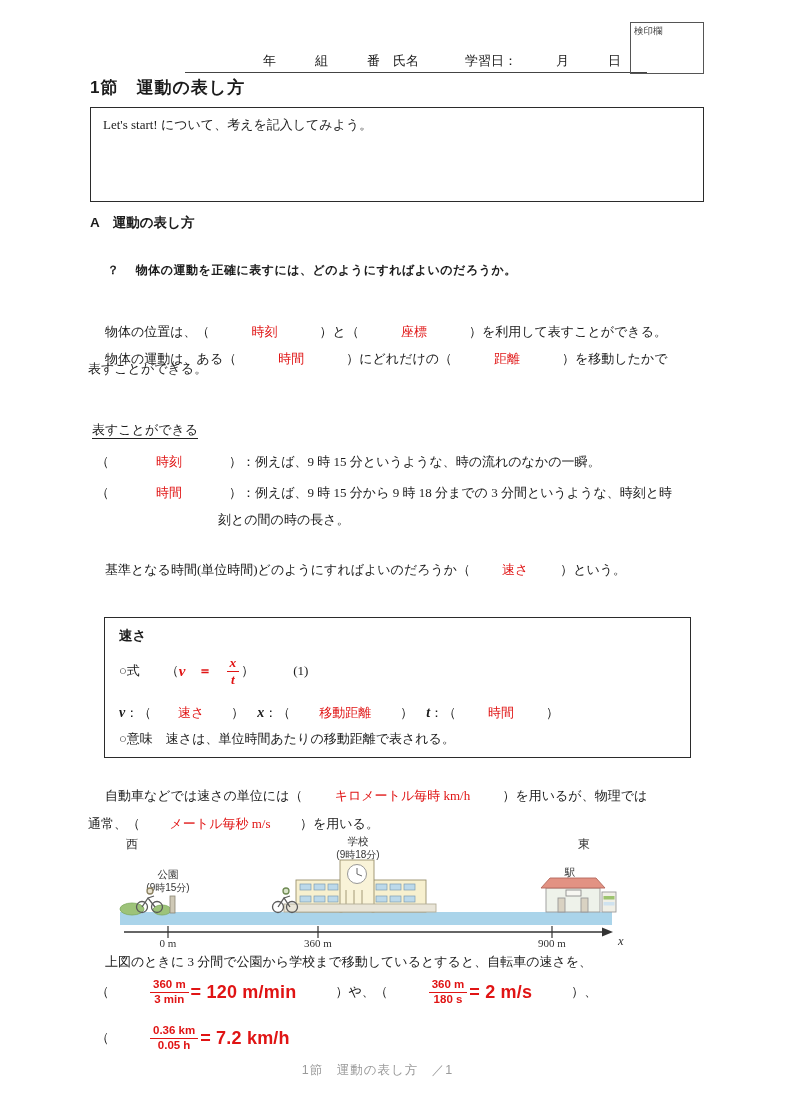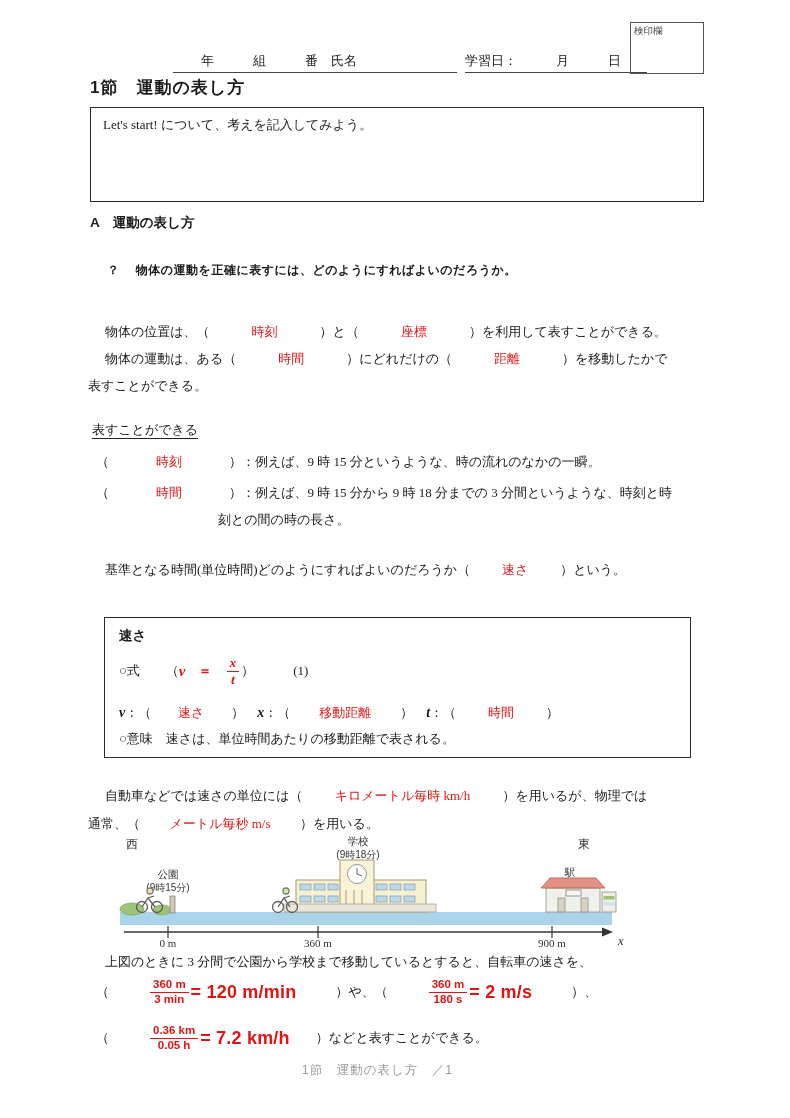--- a/index.html
+++ b/index.html
@@ -32,21 +32,21 @@
   .eq{font-family:"Liberation Sans","DejaVu Sans",sans-serif;font-weight:bold;font-size:18px;letter-spacing:.2px;}
   .eqline{display:flex;align-items:center;}
   .footer{color:#9a9a9a;font-family:"Liberation Sans",sans-serif;font-size:12.5px;letter-spacing:1px;}
   svg text{font-family:"Liberation Sans","DejaVu Sans",sans-serif;fill:#333;}
 </style>
 </head>
 <body>
 
 <div class="page">
 
-  <span class="abs uline" style="left:173px;top:52px;width:284px;">
+  <span class="abs uline" style="left:185px;top:52px;width:284px;text-align:center;">
     <span style="padding-left:28px;">年　　　組　　　番　氏名</span>
   </span>
   <span class="abs uline" style="left:465px;top:52px;width:182px;">
     <span>学習日：　　　月　　　日</span>
   </span>
 
   <div class="stamp" style="left:630px;top:22px;width:72px;height:50px;">
     <span class="stamp-label">検印欄</span>
   </div>
 
@@ -55,21 +55,21 @@
   <div class="box" style="left:90px;top:107px;width:612px;height:93px;">
     <div style="padding:8px 12px;">Let's start! について、考えを記入してみよう。</div>
   </div>
 
   <div class="abs h-a" style="left:90px;top:214px;">A　運動の表し方</div>
 
   <div class="abs h-q" style="left:107px;top:262px;">？　 物体の運動を正確に表すには、どのようにすればよいのだろうか。</div>
 
   <div class="abs line" style="left:92px;top:322px;"><span>　物体の位置は、（</span><span class="red blank w110">時刻</span><span>）と（</span><span class="red blank w110">座標</span><span>）を利用して表すことができる。</span></div>
   <div class="abs line" style="left:92px;top:349px;"><span>　物体の運動は、ある（</span><span class="red blank w110">時間</span><span>）にどれだけの（</span><span class="red blank w110">距離</span><span>）を移動したかで</span></div>
-  <div class="abs line" style="left:88px;top:376px;"><span>表すことができる。</span></div>
+  <div class="abs line" style="left:88px;top:360px;font-family:Liberation Mono, monospace;"><span>表すことができる。</span></div>
 
   <div class="abs" style="left:92px;top:421px;">
     <span class="headrule">表すことができる</span>
   </div>
 
   <div class="abs line" style="left:96px;top:452px;"><span>（</span><span class="red blank w120">時刻</span><span>）：例えば、9 時 15 分というような、時の流れのなかの一瞬。</span></div>
   <div class="abs line" style="left:96px;top:483px;"><span>（</span><span class="red blank w120">時間</span><span>）：例えば、9 時 15 分から 9 時 18 分までの 3 分間というような、時刻と時</span></div>
   <div class="abs line" style="left:218px;top:510px;"><span>刻との間の時の長さ。</span></div>
 
   <div class="abs line" style="left:92px;top:560px;"><span>　基準となる時間(単位時間)どのようにすればよいのだろうか（</span><span class="red blank w90">速さ</span><span>）という。</span></div>
@@ -192,18 +192,17 @@
       <span class="red eq"> = 2 m/s</span>
       <span>　　　）、</span>
     </div>
   <div class="abs eqline" style="left:96px;top:1018px;height:40px;">
       <span>（　　　</span>
       <span class="frac red">
         <span class="num">0.36 km</span>
         <span class="den">0.05 h</span>
       </span>
       <span class="red eq"> = 7.2 km/h</span>
-      <span>　　）などと表すことができる。</span>
     </div>
 
   <div class="abs footer" style="left:0;right:62px;top:1062px;text-align:center;white-space:nowrap;padding-left:27px;">1節　運動の表し方　／1</div>
 
 </div>
 
 </body></html>

